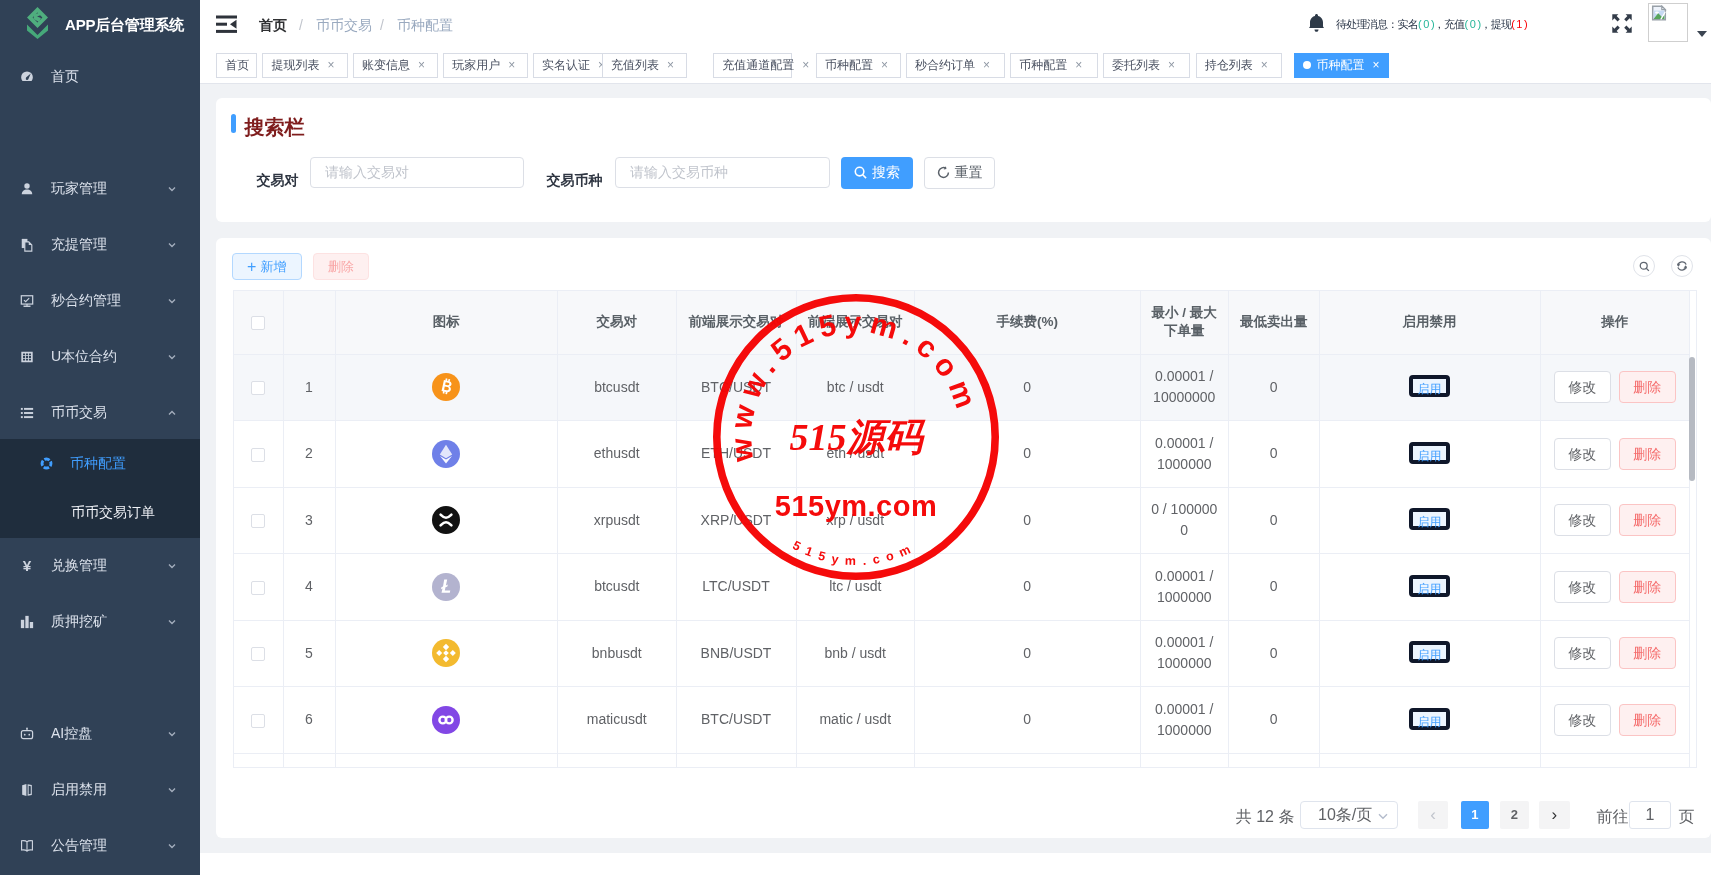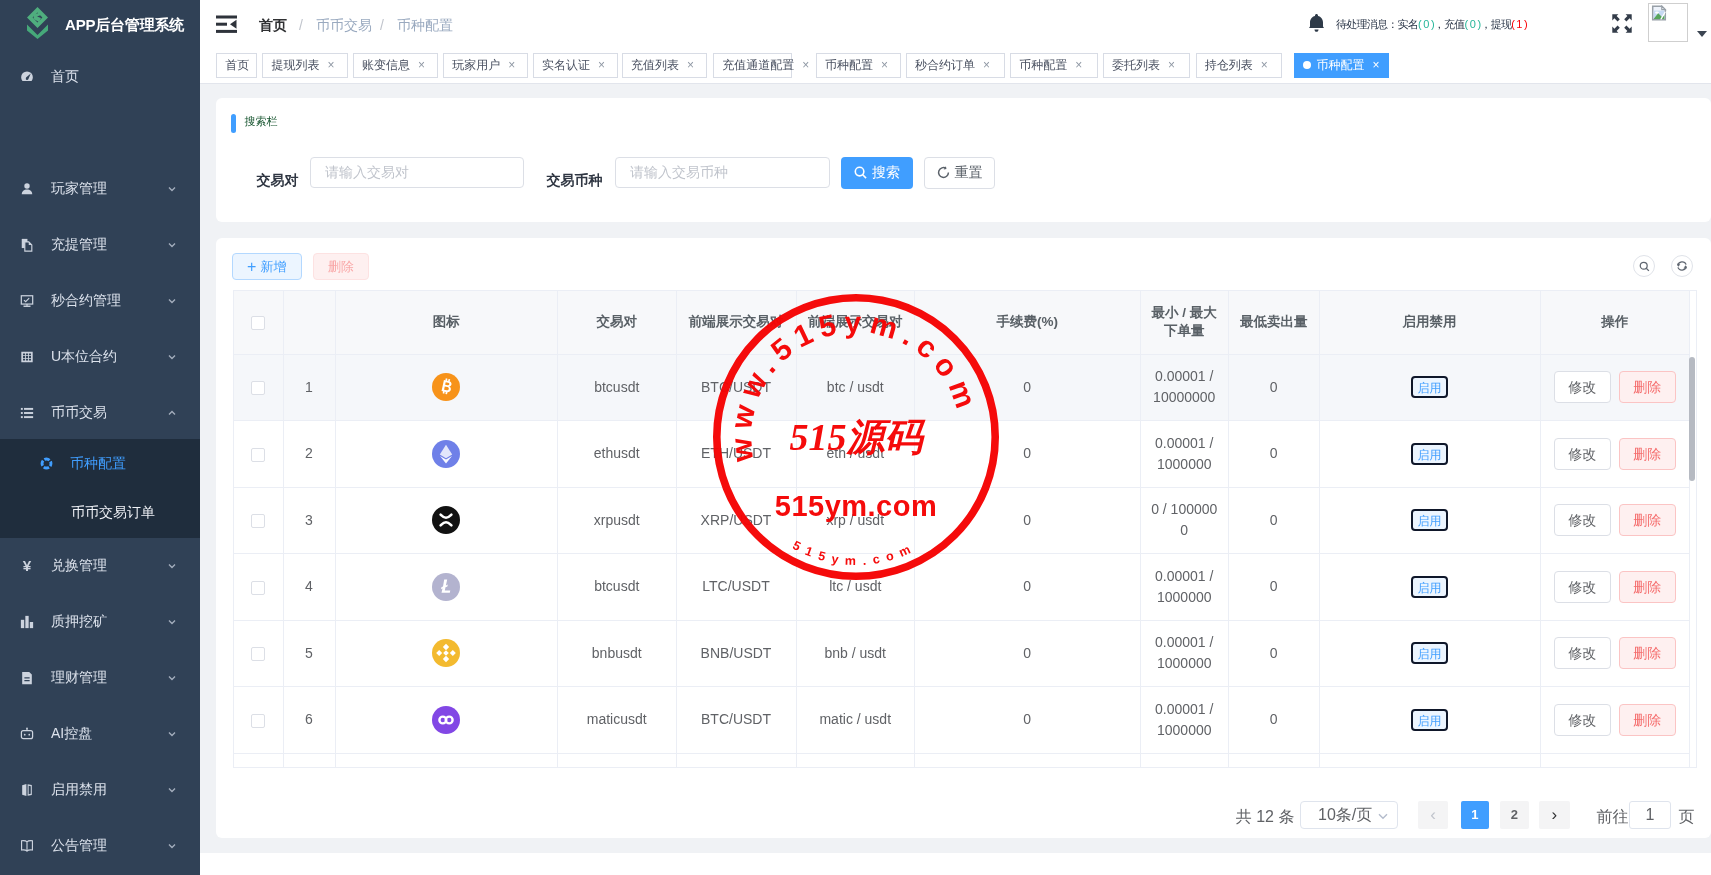--- a/index.html
+++ b/index.html
@@ -28,34 +28,34 @@
 #tabbar{position:absolute;left:200px;top:50px;width:1511px;height:34px;background:#fff;border-bottom:1px solid #e2e5ec;z-index:4}
 .tab{position:absolute;top:2.5px;height:25px;border:1px solid #d8dce5;background:#fff;font-size:12px;color:#495060;display:flex;align-items:center;padding-left:8px;white-space:nowrap}
 .tab .x{font-size:12px;color:#8f98a4;margin-left:8px;font-family:"Liberation Sans",sans-serif;line-height:1}
 .tab.act{background:#409eff;border-color:#409eff;color:#fff}
 .tab.act .x{color:#fff}
 .tab.act .dot{width:8px;height:8px;border-radius:50%;background:#fff;margin-right:6px}
 
 #mainbg{position:absolute;left:200px;top:84px;width:1511px;height:769px;background:#f0f2f5;z-index:1}
 .card{position:absolute;background:#fff;border-radius:6px;z-index:2}
 
-.stitle{position:absolute;left:29px;top:16px;font-size:11px;font-weight:normal;color:#14532d}
+.stitle{position:absolute;left:29px;top:16px;font-size:20px;font-weight:bold;color:#7f1d1d}
 .sbar{position:absolute;left:15.5px;top:16px;width:5px;height:19px;border-radius:2.5px;background:#409eff}
 .slabel{position:absolute;top:67px;height:31px;line-height:31px;font-size:14px;font-weight:bold;color:#2f3642;white-space:nowrap}
 .sinput{position:absolute;top:59.5px;height:31px;border:1px solid #dcdfe6;border-radius:4px;background:#fff;font-size:14px;color:#c0c4cc;line-height:29px;padding-left:14px}
 .btn{position:absolute;border-radius:4px;font-size:14px;display:flex;align-items:center;justify-content:center;white-space:nowrap}
 
 #twrap{position:absolute;left:233px;top:290px;width:1464px;height:478px;border:1px solid #ebeef5;background:#fff;overflow:hidden;z-index:2}
 table{border-collapse:collapse;table-layout:fixed;width:1455px}
 th,td{border-right:1px solid #ebeef5;border-bottom:1px solid #ebeef5;text-align:center;vertical-align:middle;overflow:hidden}
 th{height:63px;background:#f7f8fa;font-size:13.5px;font-weight:bold;color:#596066}
 td{height:66.5px;font-size:14px;color:#606266;line-height:21px}
 tr.hov td{background:#f5f7fa}
 .cb{display:inline-block;width:14px;height:14px;border:1px solid #dcdfe6;border-radius:2px;background:#fff;vertical-align:middle}
-.tag{display:inline-block;height:22px;line-height:20px;padding:0 4.5px;background:#ecf5ff;border:2px solid #0f172a;border-radius:4px;color:#409eff;font-size:12px}
+.tag{display:inline-block;height:22px;line-height:20px;padding:0 4.5px;background:#ecf5ff;border:4px solid #0f172a;border-radius:4px;color:#409eff;font-size:12px}
 .tbtn{display:inline-block;width:57px;height:32px;line-height:30px;border-radius:4px;font-size:14px;text-align:center}
 .tbtn.edit{background:#fff;border:1px solid #dcdfe6;color:#606266}
 .tbtn.del{background:#fef0f0;border:1px solid #fbc4c4;color:#f56c6c;margin-left:8px}
 .cico{display:inline-block;width:28px;height:28px;vertical-align:middle}
 
 .pg{position:absolute;z-index:2;font-size:16px;color:#606266}
 .pbtn{position:absolute;top:800.5px;height:28px;background:#f4f4f5;border-radius:2px;text-align:center;line-height:28px;font-weight:bold;color:#606266;font-size:13px;z-index:2}
 </style>
 </head>
 <body>
@@ -157,29 +157,20 @@
  </div>
  <div class="mi" style="top:594px">
    <svg class="ic" viewBox="0 0 16 16">
           <g fill="#ccd3de">
             <rect x="1" y="5.5" width="3.8" height="9.5"></rect>
             <rect x="6.1" y="1" width="3.8" height="14"></rect>
             <rect x="11.2" y="8" width="3.8" height="7"></rect>
           </g>
         </svg>
    <span class="t">质押挖矿</span>
-   <svg class="ch" viewBox="0 0 12 12">
-          <polyline points="3,4.5 6,7.5 9,4.5" fill="none" stroke="#a3adbc" stroke-width="1.4"></polyline>
-        </svg>
- </div>
- <div class="mi" style="top:650px">
-   <svg class="ic" viewBox="0 0 16 16">
-          <path fill="#ccd3de" d="M2.5 1 L10.5 1 L13.5 4 L13.5 15 L2.5 15 Z M5 7.2 L11 7.2 L11 8.6 L5 8.6 Z M5 10.4 L11 10.4 L11 11.8 L5 11.8 Z" fill-rule="evenodd"></path>
-        </svg>
-   <span class="t">理财管理</span>
    <svg class="ch" viewBox="0 0 12 12">
           <polyline points="3,4.5 6,7.5 9,4.5" fill="none" stroke="#a3adbc" stroke-width="1.4"></polyline>
         </svg>
  </div>
  <div class="mi" style="top:706px">
    <svg class="ic" viewBox="0 0 16 16">
           <g fill="none" stroke="#ccd3de" stroke-width="1.4">
             <rect x="1.6" y="4.2" width="12.8" height="9.2" rx="2.2"></rect>
             <circle cx="5.4" cy="8.8" r="1" fill="#ccd3de" stroke="none"></circle>
             <circle cx="10.6" cy="8.8" r="1" fill="#ccd3de" stroke="none"></circle>
@@ -251,21 +242,21 @@
  </div>
  <div style="position:absolute;left:1497px;top:31px;width:0;height:0;border:5px solid transparent;border-top:6px solid #3c4552"></div>
 </div>
 
 <div id="tabbar">
  <div class="tab" style="left:16.2px;width:41.3px">首页</div>
  <div class="tab" style="left:62.4px;width:85.3px">提现列表<span class="x">×</span></div>
  <div class="tab" style="left:153px;width:85px">账变信息<span class="x">×</span></div>
  <div class="tab" style="left:243.2px;width:84.8px">玩家用户<span class="x">×</span></div>
  <div class="tab" style="left:333px;width:85.2px">实名认证<span class="x">×</span></div>
- <div class="tab" style="left:422px;width:85px">充值列表<span class="x">×</span></div>
+ <div class="tab" style="left:402px;width:85px">充值列表<span class="x">×</span></div>
  <div class="tab" style="left:513.3px;width:79px">充值通道配置<span class="x">×</span></div>
  <div class="tab" style="left:615.9px;width:85px">币种配置<span class="x">×</span></div>
  <div class="tab" style="left:706.1px;width:98.8px">秒合约订单<span class="x">×</span></div>
  <div class="tab" style="left:810.3px;width:87.3px">币种配置<span class="x">×</span></div>
  <div class="tab" style="left:903px;width:87.3px">委托列表<span class="x">×</span></div>
  <div class="tab" style="left:995.7px;width:86.7px">持仓列表<span class="x">×</span></div>
  <div class="tab act" style="left:1093.6px;width:95.8px"><span class="dot"></span>币种配置<span class="x">×</span></div>
 </div>
 
 <div class="card" style="left:215.5px;top:97.5px;width:1495.5px;height:124.5px">

